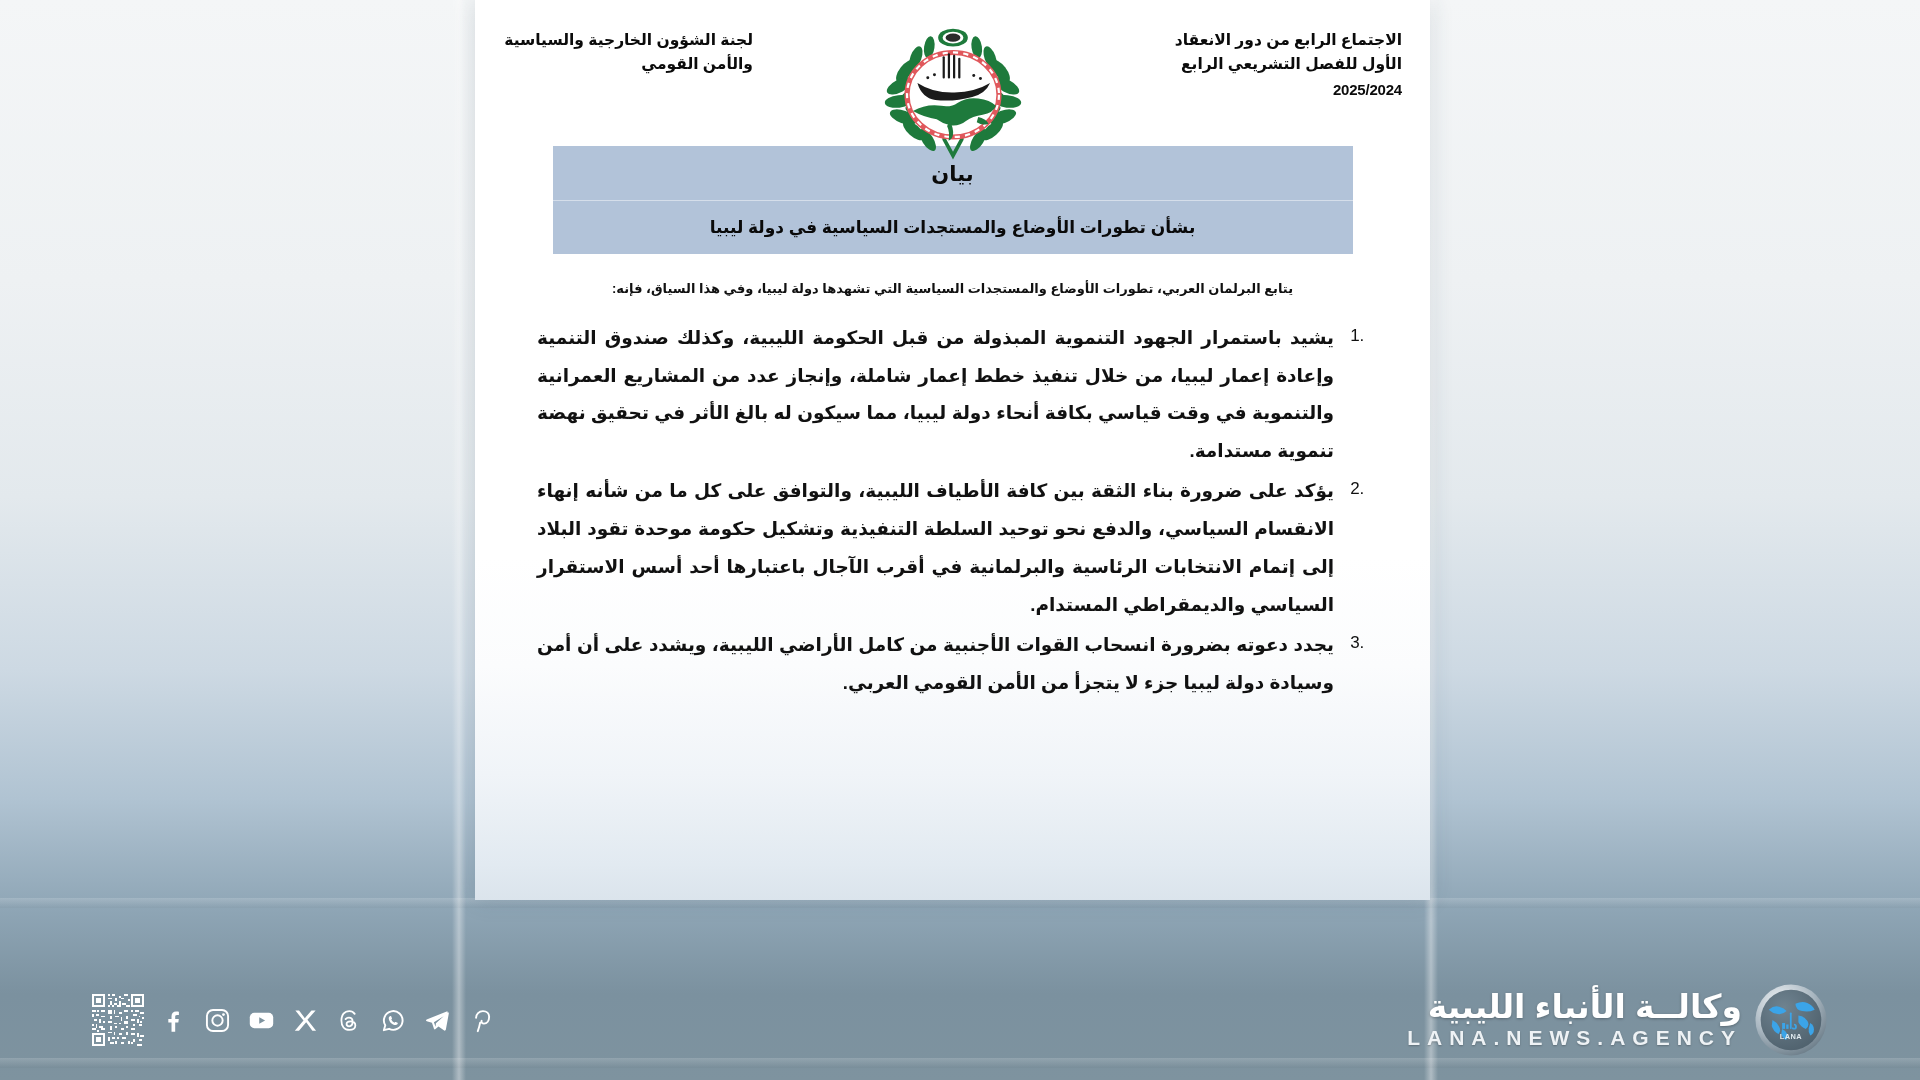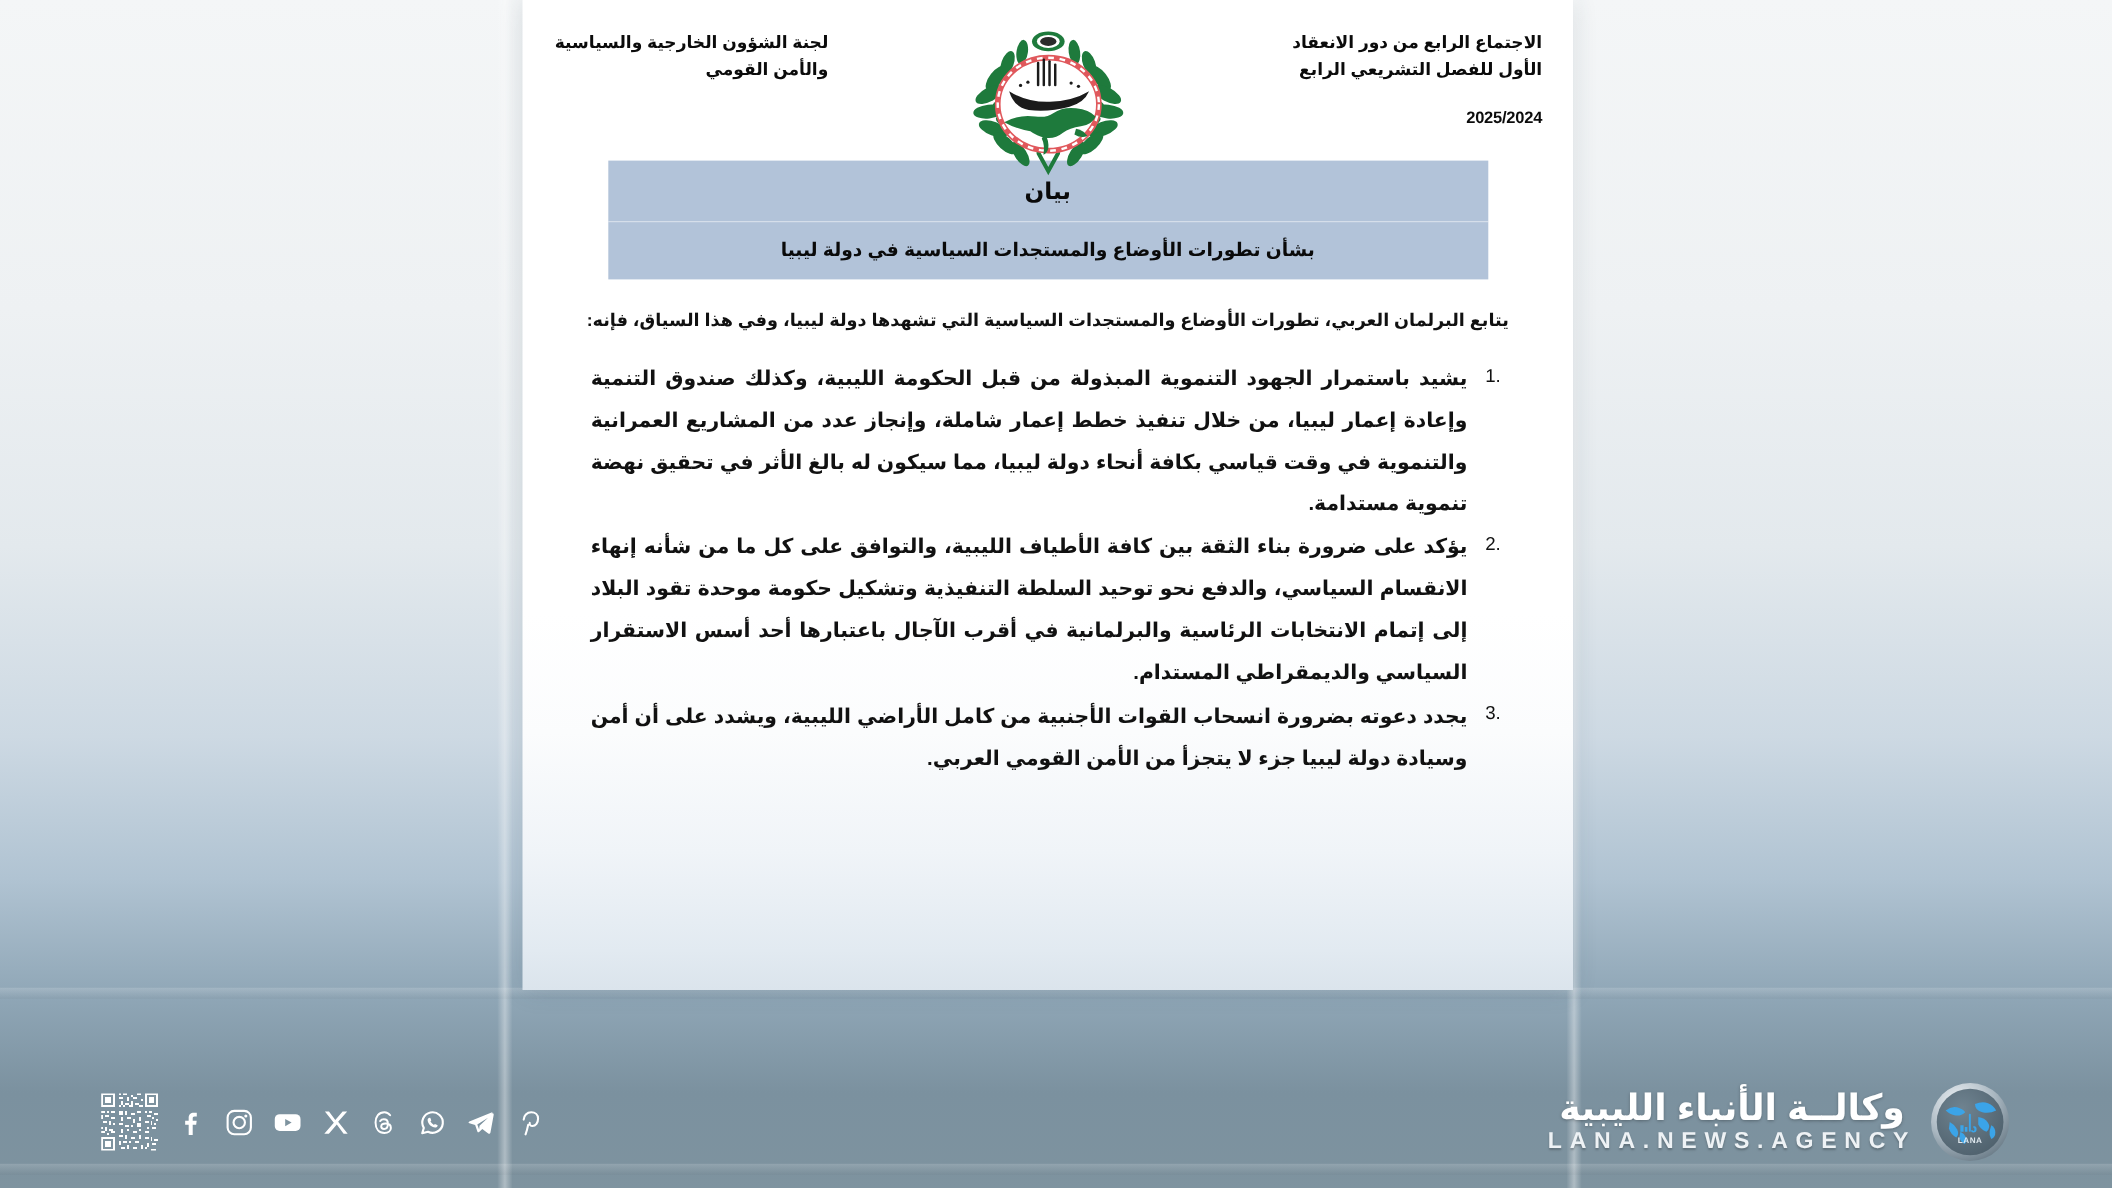--- a/index.html
+++ b/index.html
@@ -86,21 +86,21 @@
     font-size: 15.5px;
     line-height: 1.55;
     color: #0b0b0b;
     letter-spacing: -0.2px;
   }
   .hdr-block .yr {
     font-weight: bold;
     font-size: 15px;
     direction: ltr;
     display: block;
-    margin-top: 20px;
+    margin-top: 2px;
   }
   .hdr-block.left { order: 3; }
   .hdr-block.right { order: 1; }
   .emblem-wrap {
     order: 2;
     width: 150px;
     height: 132px;
     display: flex;
     align-items: flex-start;
     justify-content: center;
@@ -129,21 +129,21 @@
     padding-top: 16px;
     letter-spacing: -0.3px;
   }
 
   
   .doc-body {
     padding: 22px 18px 0 18px;
     color: #111;
   }
   .intro {
-    font-size: 16px;
+    font-size: 13px;
     font-weight: bold;
     line-height: 2.05;
     text-align: justify;
     text-align-last: center;
     margin: 0 0 16px 0;
     letter-spacing: -0.2px;
   }
   ol.clauses {
     margin: 16px;
     padding: 0 34px 0 0;
@@ -219,21 +219,21 @@
     margin-left: 68px;
     margin-top: -2px;
     text-shadow: 0 1px 2px rgba(0,0,0,0.25);
   }
   .footer-right {
     display: flex;
     align-items: center;
     gap: 12px;
   }
   .brand-text {
-    text-align: center;
+    text-align: right;
     color: #ffffff;
   }
   .brand-ar {
     font-size: 33px;
     font-weight: bold;
     line-height: 1.05;
     letter-spacing: 1px;
     direction: rtl;
     text-shadow: 0 1px 3px rgba(0,0,0,0.28);
   }

